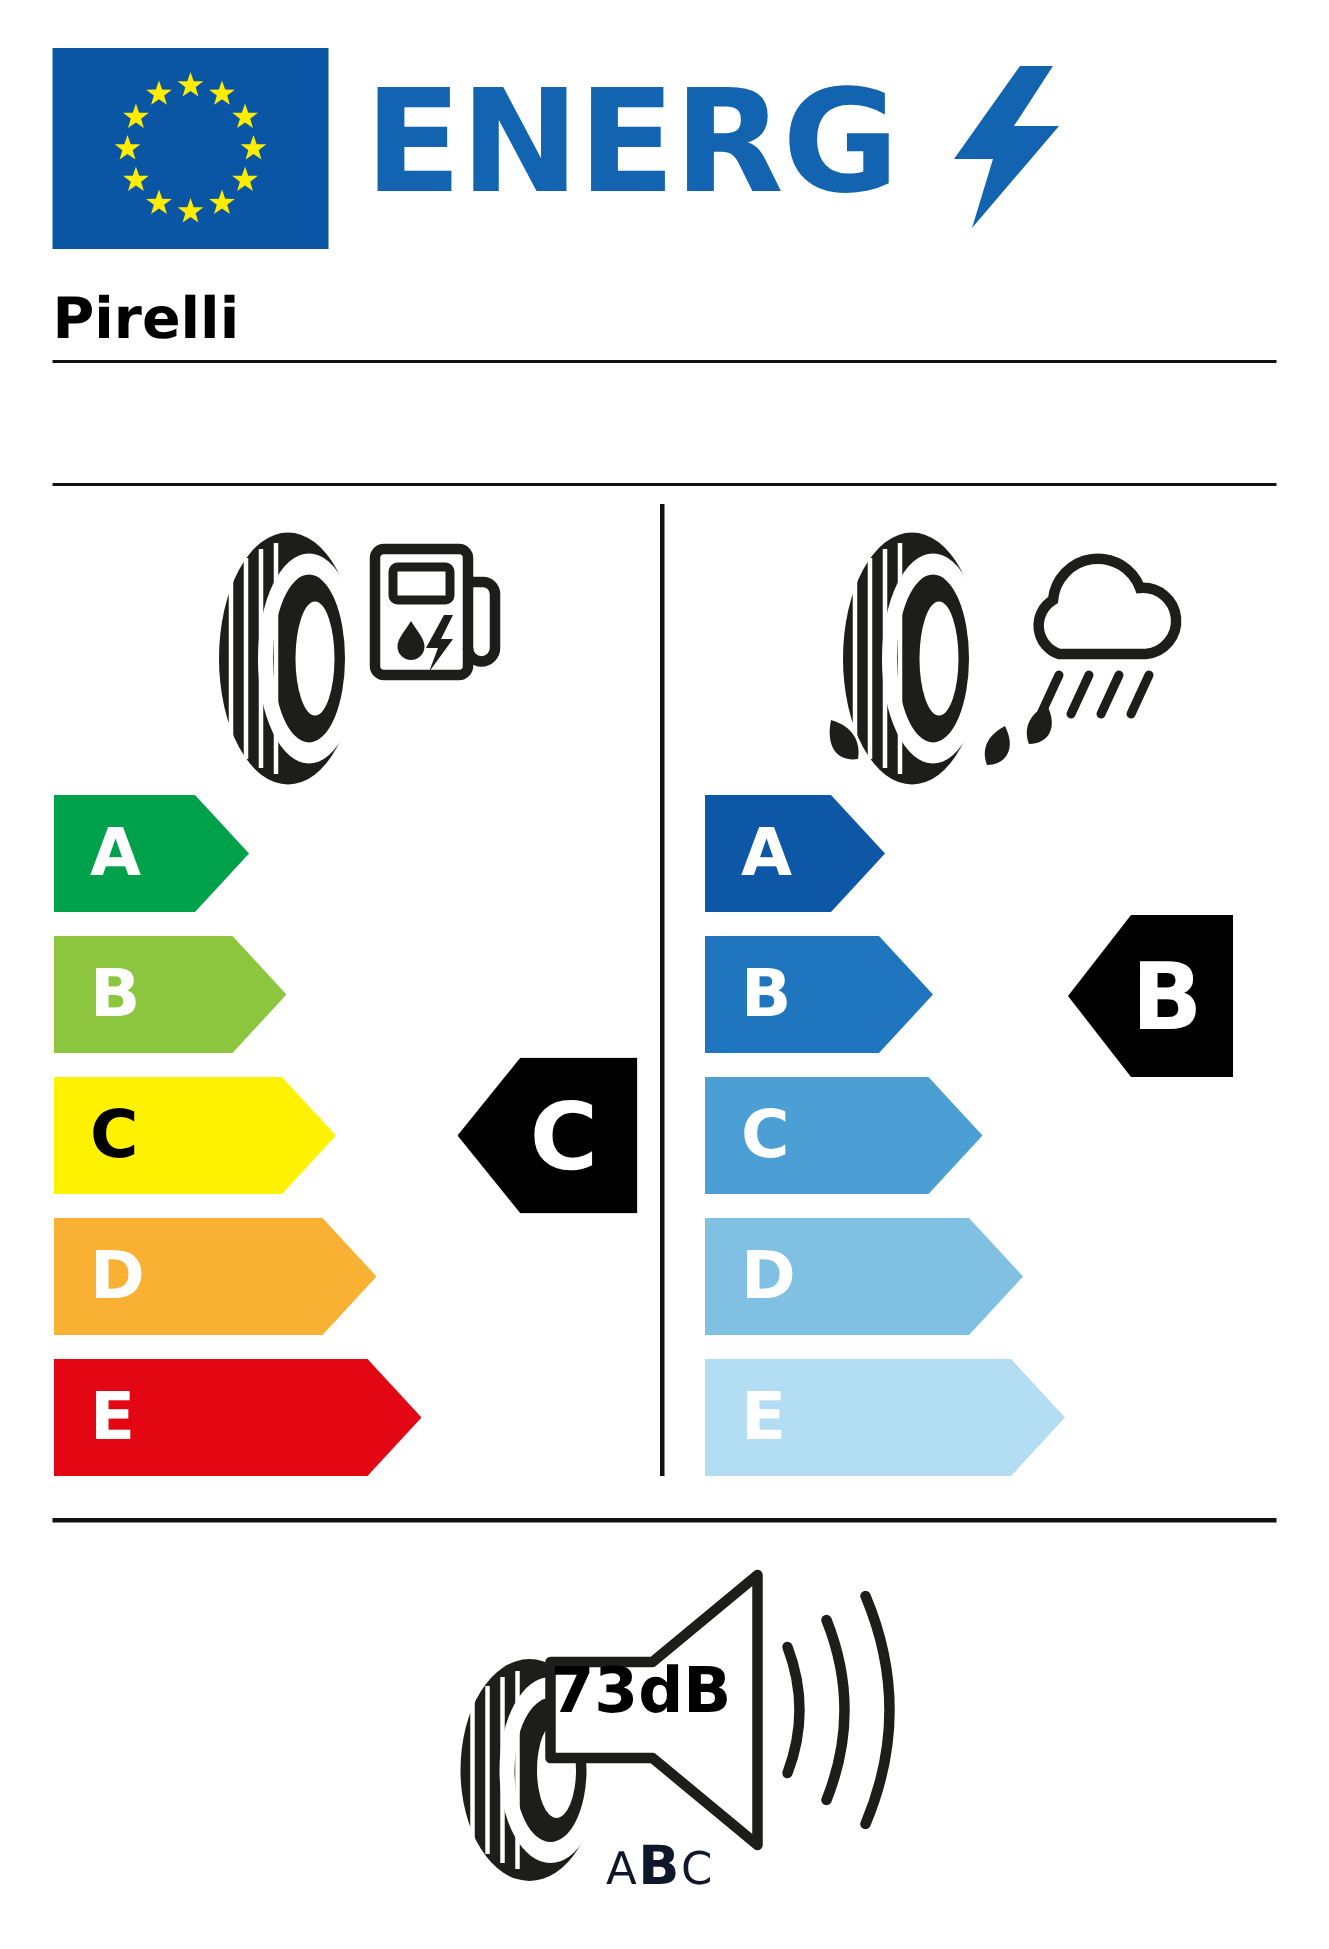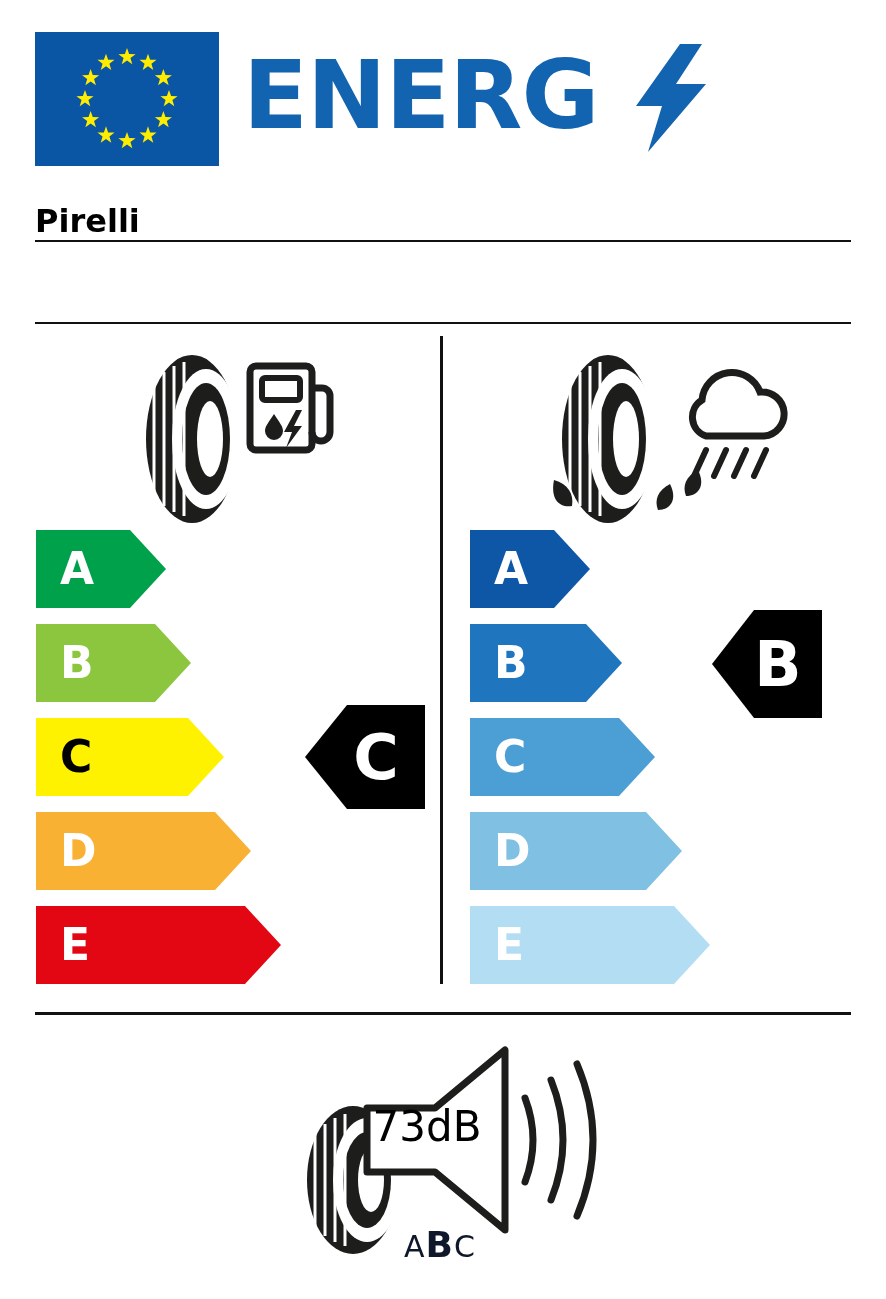--- a/index.html
+++ b/index.html
@@ -53,22 +53,22 @@
     left: 636px;
     top: 44px;
     width: 70px;
     height: 108px;
   }
 
   
   .brand {
     position: absolute;
     left: 35px;
-    top: 202px;
-    font-size: 32px;
+    top: 190px;
+    font-size: 38px;
     font-weight: bold;
     font-family: "DejaVu Sans", sans-serif;
     letter-spacing: 0px;
   }
   .rule {
     position: absolute;
     background: #111;
   }
   .rule-brand { left: 35px; top: 240px; width: 816px; height: 2px; }
   .rule-top   { left: 35px; top: 322px; width: 816px; height: 2px; }
@@ -117,21 +117,21 @@
   .icon-rain-tyre { position: absolute; left: 530px; top: 352px; width: 260px; height: 175px; }
   .icon-noise { position: absolute; left: 285px; top: 1040px; width: 320px; height: 220px; }
 
   .db-text {
     position: absolute;
     left: 367px;
     top: 1102px;
     width: 120px;
     text-align: center;
     font-size: 42px;
-    font-weight: normal;
+    font-weight: bold;
     font-family: "DejaVu Sans", sans-serif;
     color: #000;
   }
   .abc {
     position: absolute;
     left: 404px;
     top: 1224px;
     font-size: 30px;
     font-family: "DejaVu Sans", sans-serif;
     color: #0f172a;

